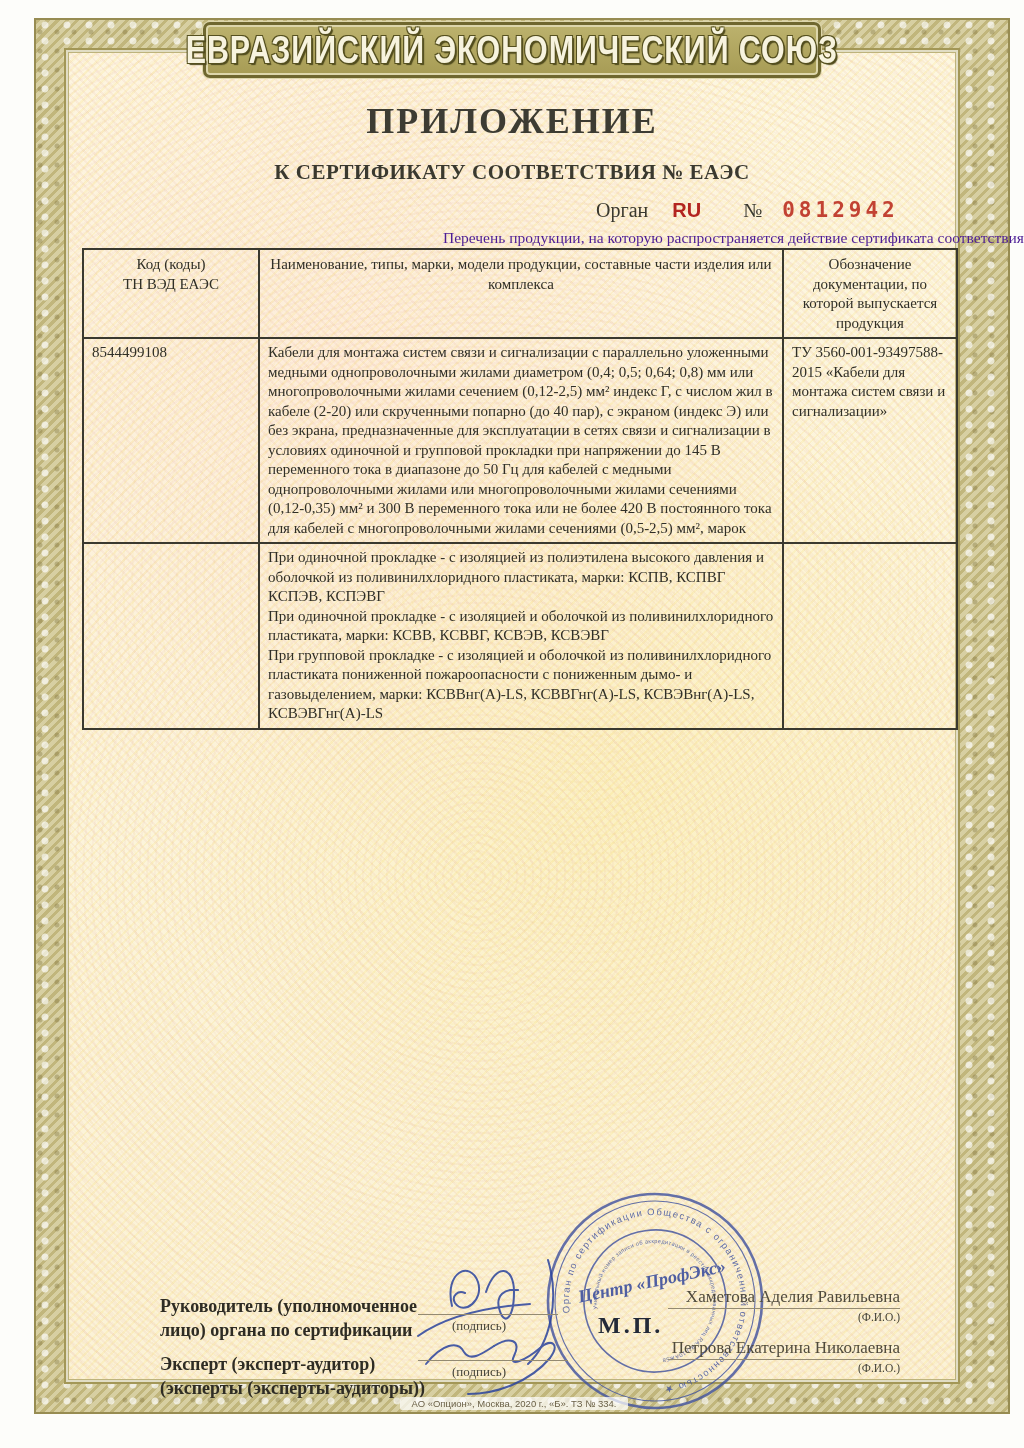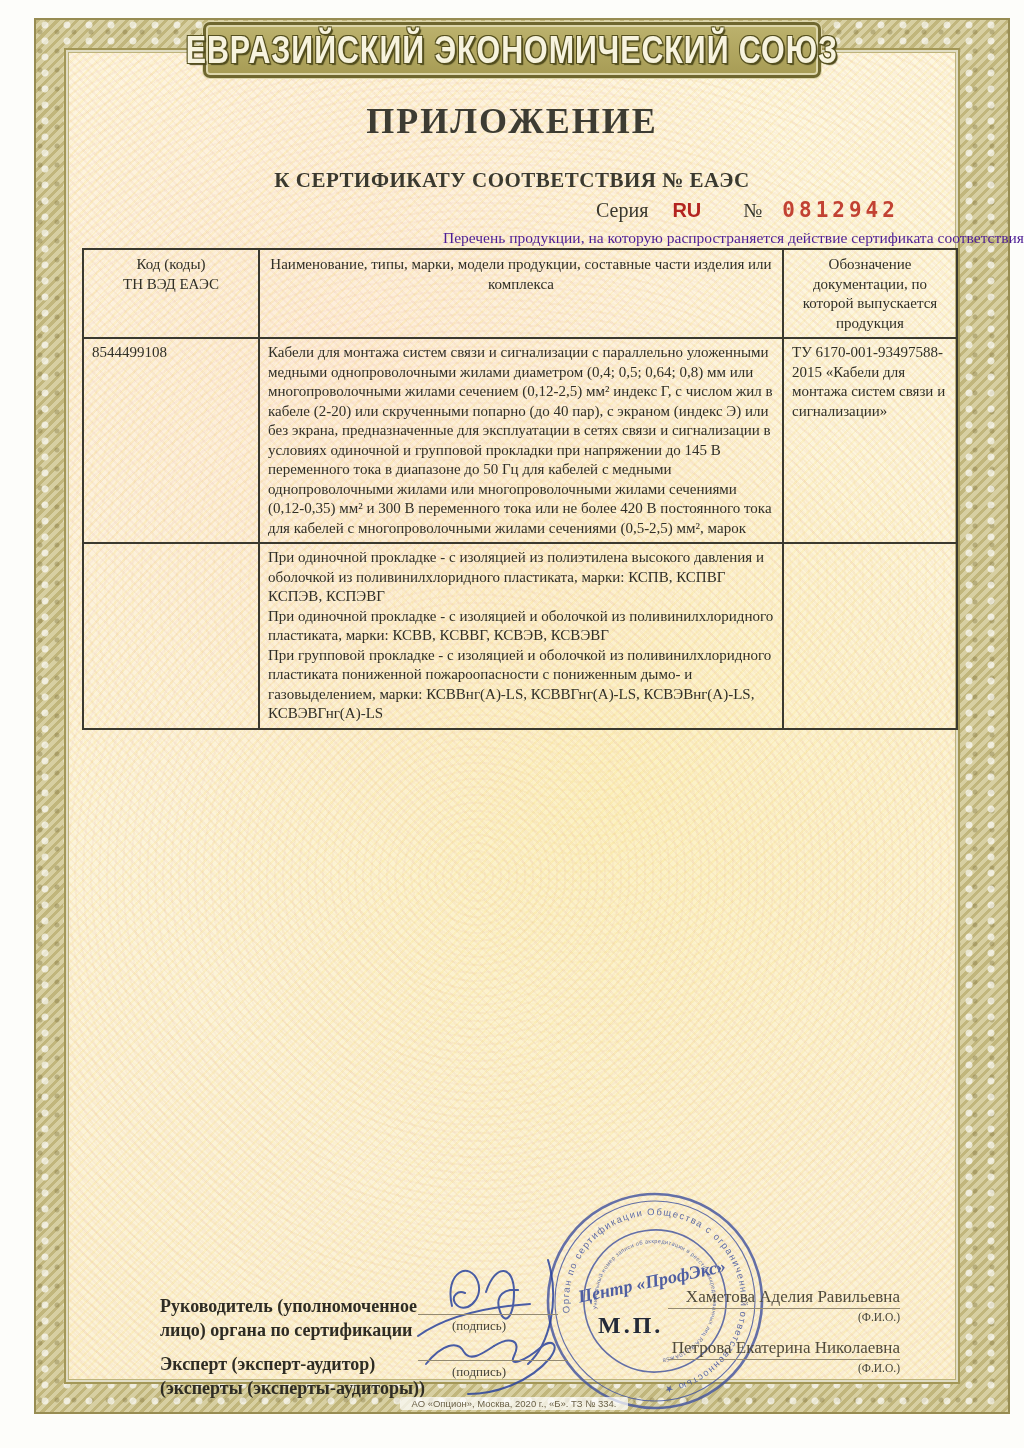--- a/index.html
+++ b/index.html
@@ -47,21 +47,21 @@
     transform:scale(0.98,1.28);
     text-shadow:1px 1px 0 #55501f,-1px 1px 0 #55501f,1px -1px 0 #55501f,-1px -1px 0 #55501f,2px 2px 1px #4d481c;
   }
 
   
   .doc-title{
     position:absolute;left:0;top:100px;width:100%;text-align:center;
     font-size:36px;font-weight:bold;letter-spacing:2px;color:#3d3c33;
   }
   .subtitle-row{
-    position:absolute;left:0;top:168px;width:100%;
+    position:absolute;left:0;top:160px;width:100%;
     display:flex;justify-content:center;align-items:baseline;gap:12px;
   }
   .subtitle-label{font-size:21px;font-weight:bold;color:#3a392f;letter-spacing:0.5px;}
   .cert-number{font-size:21px;color:#45443a;border-bottom:1px solid #8e8468;padding:0 6px 2px 6px;}
   .series-row{
     position:absolute;left:596px;top:198px;display:flex;align-items:baseline;
     font-size:20px;color:#3a392f;
   }
   .series-label{margin-right:24px;}
   .series-value{color:#b3241f;font-weight:bold;margin-right:42px;font-family:"Liberation Sans",sans-serif;}
@@ -139,21 +139,21 @@
     <span class="banner-text">ЕВРАЗИЙСКИЙ ЭКОНОМИЧЕСКИЙ СОЮЗ</span>
   </div>
 
   <div class="doc-title">ПРИЛОЖЕНИЕ</div>
 
   <div class="subtitle-row">
     <span class="subtitle-label">К СЕРТИФИКАТУ СООТВЕТСТВИЯ № ЕАЭС</span>
   </div>
 
   <div class="series-row">
-    <span class="series-label">Серия</span>
+    <span class="series-label">Орган</span>
     <span class="series-value">RU</span>
     <span class="number-sign">№</span>
     <span class="number-value">0812942</span>
   </div>
 
   <div class="intro-line">Перечень продукции, на которую распространяется действие сертификата соответствия</div>
 
   <table class="product">
     <colgroup>
       <col class="col-code">
@@ -163,21 +163,21 @@
     <tbody>
         <tr class="th-h">
       <th class="preline">Код (коды)
 ТН ВЭД ЕАЭС</th>
       <th>Наименование, типы, марки, модели продукции, составные части изделия или комплекса</th>
       <th>Обозначение документации, по которой выпускается продукция</th>
     </tr>
     <tr class="r1-h">
       <td class="code-cell">8544499108</td>
       <td>Кабели для монтажа систем связи и сигнализации с параллельно уложенными медными однопроволочными жилами диаметром (0,4; 0,5; 0,64; 0,8) мм или многопроволочными жилами сечением (0,12-2,5) мм² индекс Г, с числом жил в кабеле (2-20) или скрученными попарно (до 40 пар), с экраном (индекс Э) или без экрана, предназначенные для эксплуатации в сетях связи и сигнализации в условиях одиночной и групповой прокладки при напряжении до 145 В переменного тока в диапазоне до 50 Гц для кабелей с медными однопроволочными жилами или многопроволочными жилами сечениями (0,12-0,35) мм² и 300 В переменного тока или не более 420 В постоянного тока для кабелей с многопроволочными жилами сечениями (0,5-2,5) мм², марок</td>
-      <td>ТУ 6170-001-93497588-2015 «Кабели для монтажа систем связи и сигнализации»</td>
+      <td>ТУ 3560-001-93497588-2015 «Кабели для монтажа систем связи и сигнализации»</td>
     </tr>
     <tr class="r2-h">
       <td class="code-cell"></td>
       <td class="preline">При одиночной прокладке - с изоляцией из полиэтилена высокого давления и оболочкой из поливинилхлоридного пластиката, марки: КСПВ, КСПВГ КСПЭВ, КСПЭВГ
 При одиночной прокладке - с изоляцией и оболочкой из поливинилхлоридного пластиката, марки: КСВВ, КСВВГ, КСВЭВ, КСВЭВГ
 При групповой прокладке - с изоляцией и оболочкой из поливинилхлоридного пластиката пониженной пожароопасности с пониженным дымо- и газовыделением, марки: КСВВнг(А)-LS, КСВВГнг(А)-LS, КСВЭВнг(А)-LS, КСВЭВГнг(А)-LS</td>
       <td></td>
     </tr>
   </tbody>
     </table>

